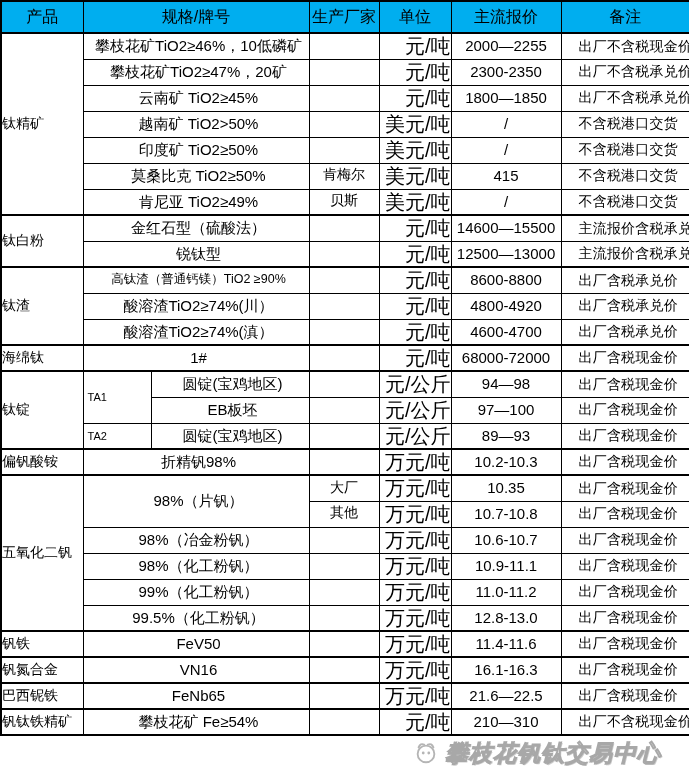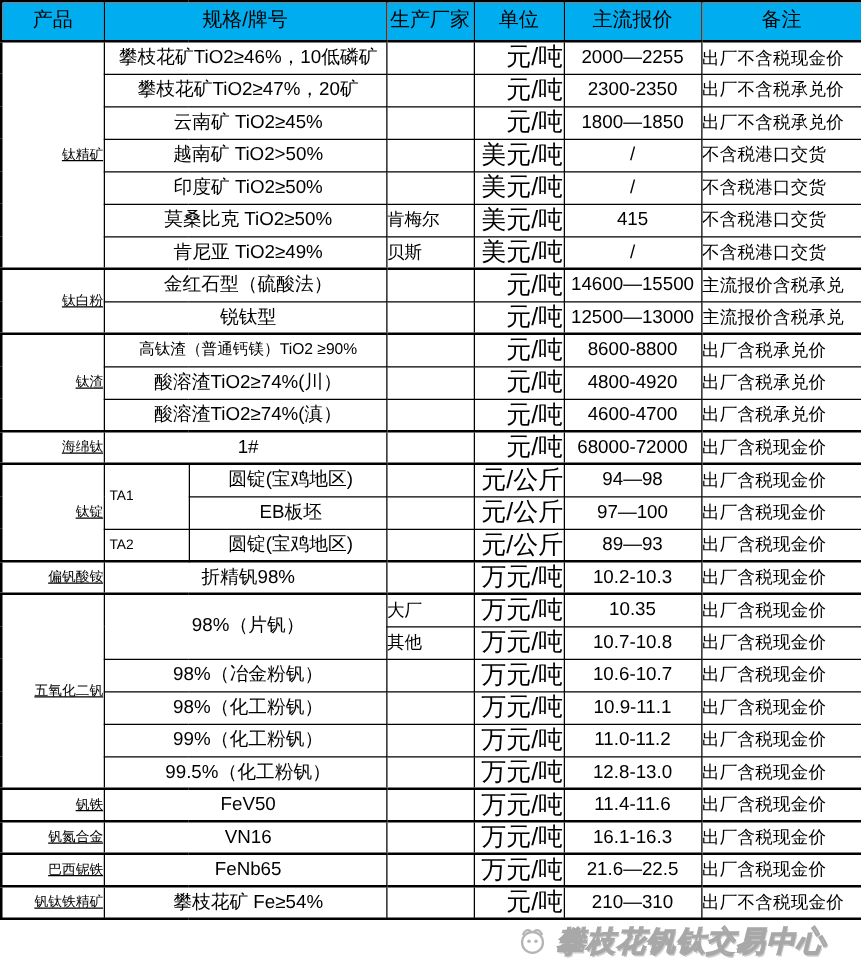--- a/index.html
+++ b/index.html
@@ -19,28 +19,28 @@
   }
   .price-table thead th{
     background:#00AEEF;
     color:#000000;
     height:30px;
     font-size:16px;
     font-weight:normal;
     text-align:center;
   }
   .price-table tbody tr{height:26px;}
-  td.c-prod{text-align:right;font-size:11px;text-decoration:underline;}
+  td.c-prod{text-align:left;font-size:14px;}
   td.c-spec{text-align:center;font-size:15px;padding-left:5px;}
   td.c-spec.small{font-size:12.5px;}
   td.c-ta{text-align:left;font-size:11px;padding-left:4px;}
-  td.c-maker{font-size:14px;}
+  td.c-maker{text-align:center;font-size:14px;font-family:Liberation Mono, monospace;}
   td.c-unit{text-align:right;font-size:20px;}
   td.c-price{text-align:center;font-size:15px;}
-  td.c-note{text-align:left;font-size:14px;padding-left:0;letter-spacing:0.2px;}
+  td.c-note{text-align:left;font-size:14px;padding-left:17px;letter-spacing:0.2px;}
   tr.sec td{border-top:2px solid #000;}
   .watermark-bar{
     width:689px;height:34px;
     display:flex;align-items:center;justify-content:flex-end;
     padding:0;box-sizing:border-box;
   }
   .watermark{
     display:flex;align-items:center;gap:6px;
     margin-right:28px;
     user-select:none;

